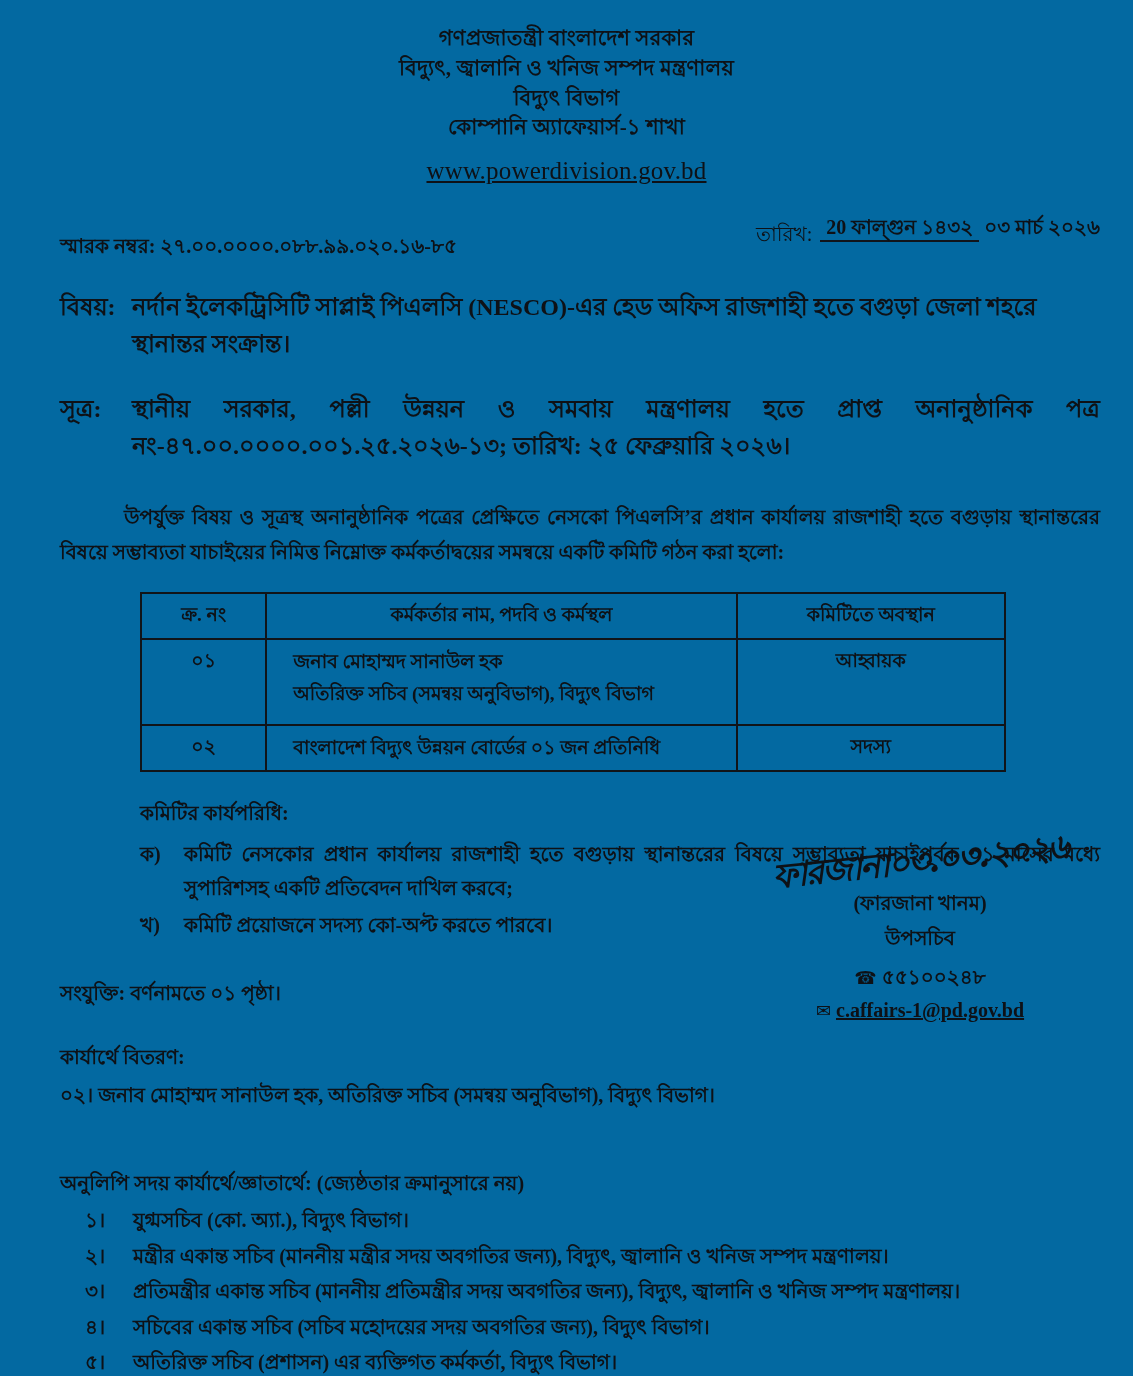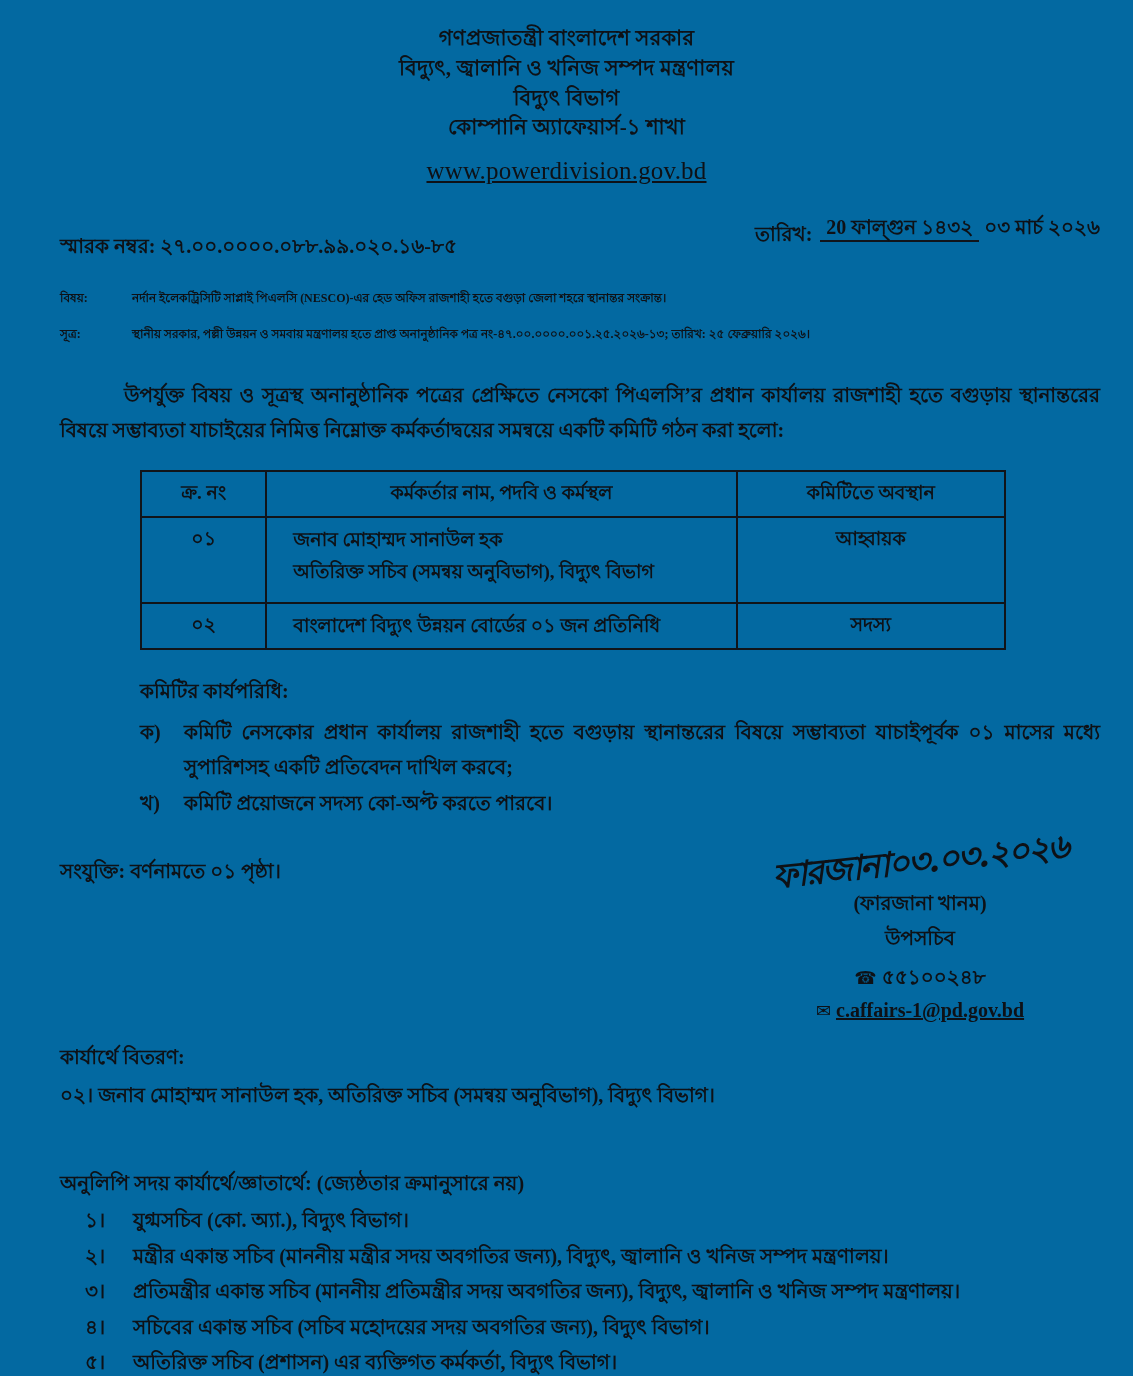--- a/index.html
+++ b/index.html
@@ -51,53 +51,53 @@
   .date-wrap {
     position: absolute;
     right: 33px;
     top: -10px;
     display: flex;
     align-items: center;
     gap: 8px;
   }
   .date-label {
     font-size: 20px;
-    font-weight: 700;
+    font-weight: 400;
     padding-top: 14px;
   }
   .date-stack {
     text-align: center;
     font-size: 20px;
     font-weight: 700;
   }
   .date-stack .top {
     padding: 0 6px 2px 6px;
     border-bottom: 2px solid #11151b;
   }
   .date-stack .bottom {
     padding-top: 3px;
   }
 
   
   .lbl-row {
     display: flex;
     margin: 0 33px 0 60px;
-    font-size: 12px;
+    font-size: 24px;
     font-weight: 700;
     line-height: 1.55;
   }
   .lbl-row .lbl {
     flex: 0 0 72px;
     white-space: nowrap;
   }
   .lbl-row .val {
     flex: 1 1 auto;
   }
   .subject-row { margin-top: 12px; }
-  .source-row  { margin-top: 18px; }
+  .source-row  { margin-top: 28px; }
   .source-row .val { text-align: justify; }
 
   
   .body-para {
     margin: 34px 33px 0 60px;
     font-size: 20px;
     font-weight: 700;
     line-height: 1.75;
     text-align: justify;
     text-indent: 64px;

